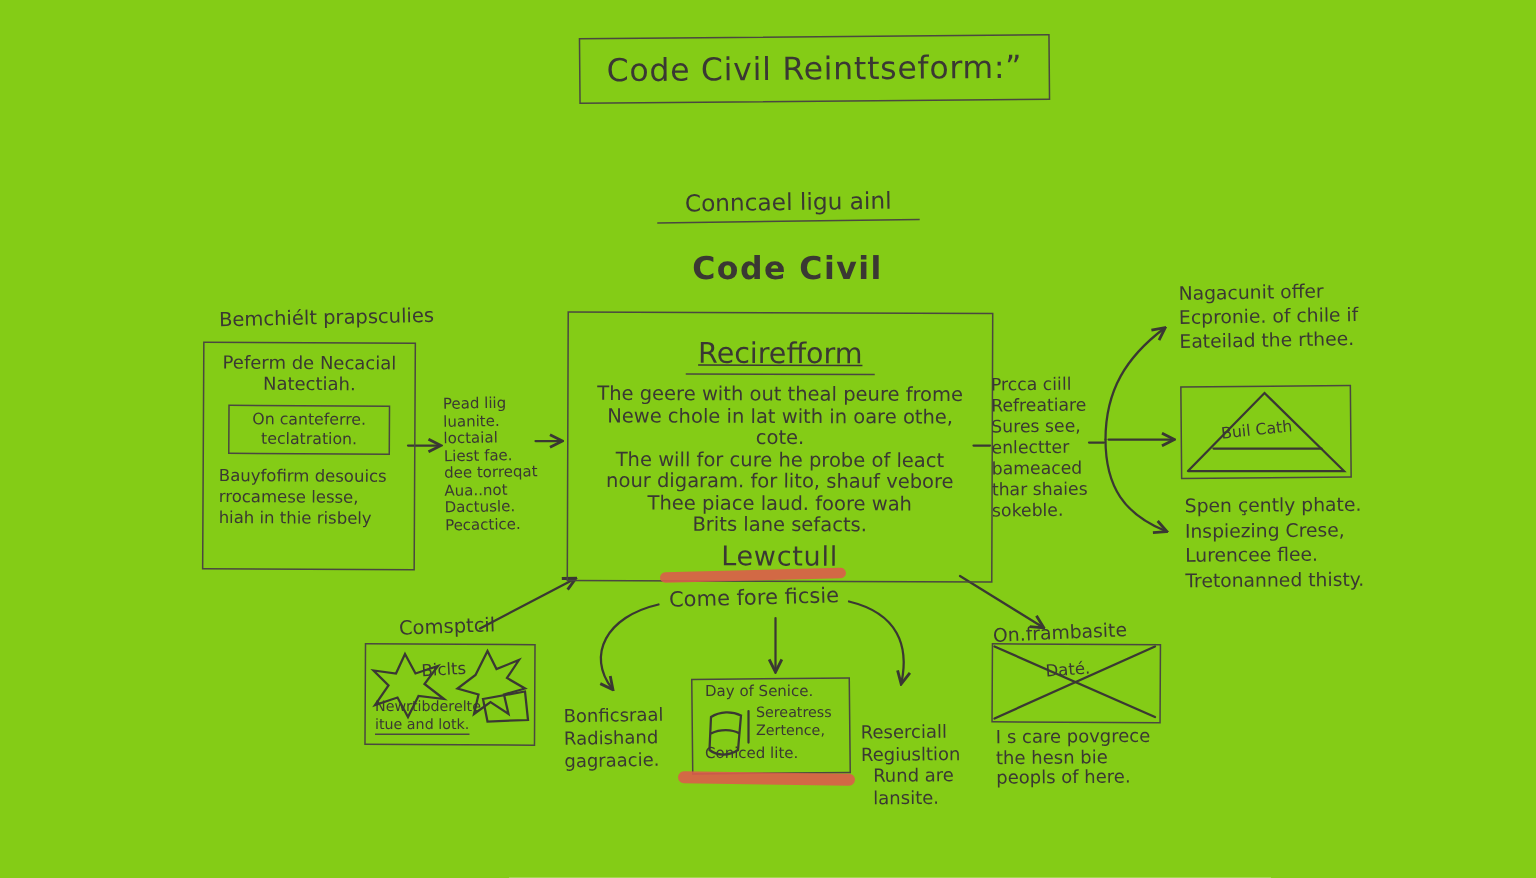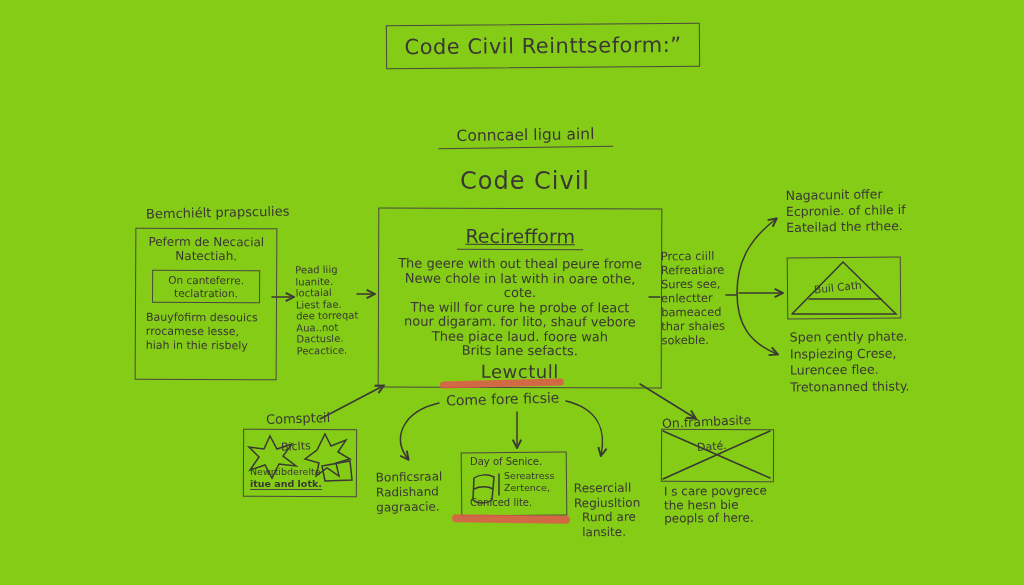--- a/index.html
+++ b/index.html
@@ -10,21 +10,21 @@
   }
   .abs{position:absolute;}
   .hand{color:#3a3833;white-space:nowrap;}
   .box{border:1.6px solid #4a4840;background:transparent;}
   #strokes{position:absolute;left:0;top:0;width:1024px;height:585px;pointer-events:none;}
 
   .title-box{left:386px;top:24px;width:312px;height:42px;display:flex;align-items:center;justify-content:center;
     font-size:21px;letter-spacing:.5px;transform:rotate(-.5deg);}
   .subtitle{left:438px;top:126px;width:175px;text-align:center;font-size:15.5px;padding-bottom:3px;
     border-bottom:1.5px solid #4a4840;transform:rotate(-.8deg);}
-  .heading{left:440px;top:167px;width:170px;text-align:center;font-size:24px;letter-spacing:1px;}
+  .heading{left:440px;top:167px;width:170px;text-align:center;font-size:21px;letter-spacing:1px;font-weight:bold;}
 
   .center-box{left:378px;top:208px;width:282px;height:178px;text-align:center;transform:rotate(.2deg);}
   .cb-title{display:inline-block;margin-top:16px;padding:0 8px 2px;font-size:19px;border-bottom:1.6px solid #4a4840;text-decoration:underline;}
   .cb-body{margin-top:7px;font-size:13px;line-height:14.5px;}
   .cb-footer{margin-top:2px;font-size:18px;letter-spacing:.5px;}
 
   .redmark{background:#dd5b4c;border-radius:4px;opacity:.88;}
   .red1{left:440px;top:380px;width:124px;height:7px;transform:rotate(-1.5deg);}
   .red2{left:452px;top:515px;width:118px;height:8px;transform:rotate(.8deg);}
 
@@ -38,21 +38,21 @@
   .mid-right{left:661px;top:249px;font-size:11.5px;line-height:14px;transform:rotate(-.5deg);}
   .top-right{left:786px;top:187px;font-size:12.5px;line-height:16px;transform:rotate(-1deg);}
   .right-box{left:787px;top:257px;width:112px;height:60px;transform:rotate(-.5deg);}
   .right-box-label{left:814px;top:281px;font-size:10.5px;transform:rotate(-6deg);}
   .bottom-right{left:790px;top:329px;font-size:12.5px;line-height:16.5px;transform:rotate(-.5deg);}
 
   .comptcil-label{left:266px;top:411px;font-size:13px;transform:rotate(-2deg);}
   .comptcil-box{left:243px;top:429px;width:112px;height:66px;transform:rotate(.3deg);}
   .biclts{left:281px;top:440px;font-size:11px;transform:rotate(-3deg);}
   .comptcil-caption{left:250px;top:466px;font-size:9.5px;line-height:11.5px;}
-  .comptcil-caption .u{border-bottom:1.2px solid #4a4840;display:inline-block;font-weight:bold;}
+  .comptcil-caption .u{border-bottom:1.2px solid #4a4840;display:inline-block;}
 
   .come-fore{left:446px;top:391px;font-size:14px;transform:rotate(-1.5deg);}
   .bonf{left:376px;top:470px;font-size:12px;line-height:15px;transform:rotate(-1deg);}
 
   .day-box{left:461px;top:452px;width:104px;height:62px;transform:rotate(-.6deg);}
   .day-line1{left:470px;top:456px;font-size:10px;}
   .day-right{left:504px;top:470px;font-size:9.5px;line-height:11.5px;}
   .day-footer{left:470px;top:497px;font-size:10px;}
 
   .resc{left:574px;top:466px;font-size:12px;line-height:14.5px;transform:rotate(-.5deg);margin-top:15px;}

